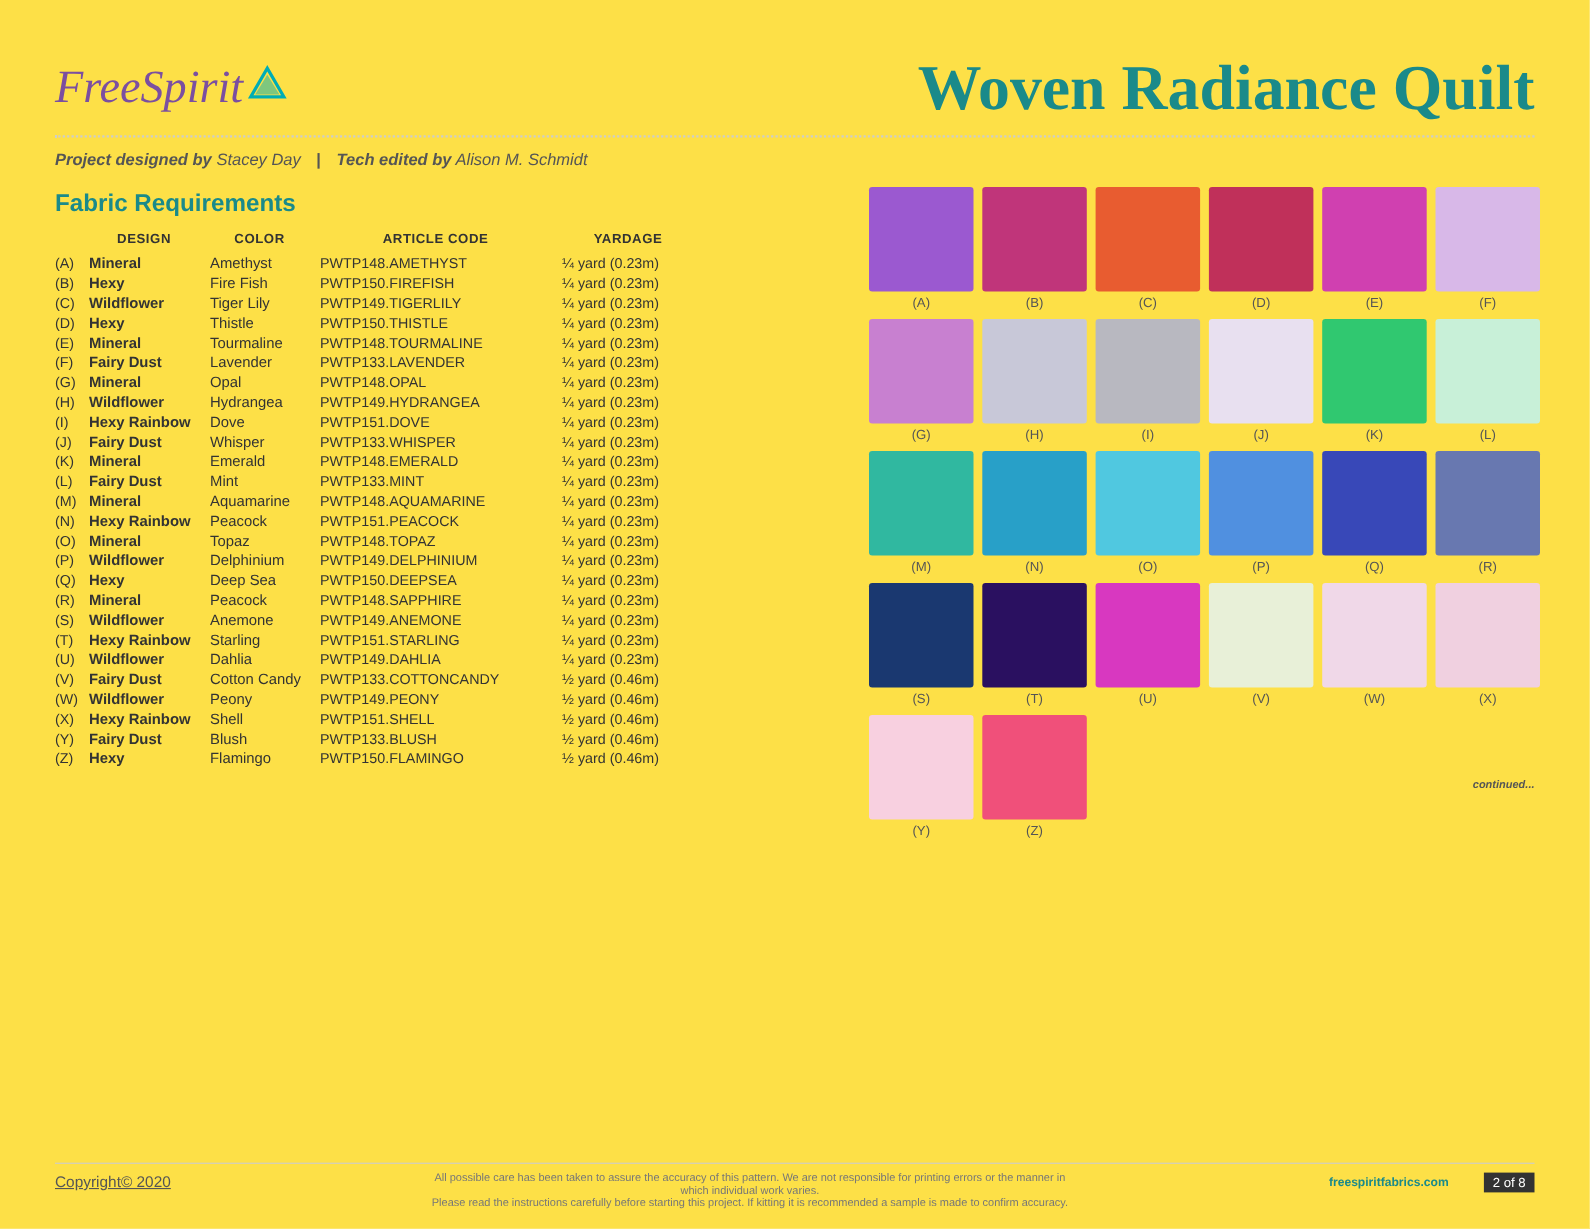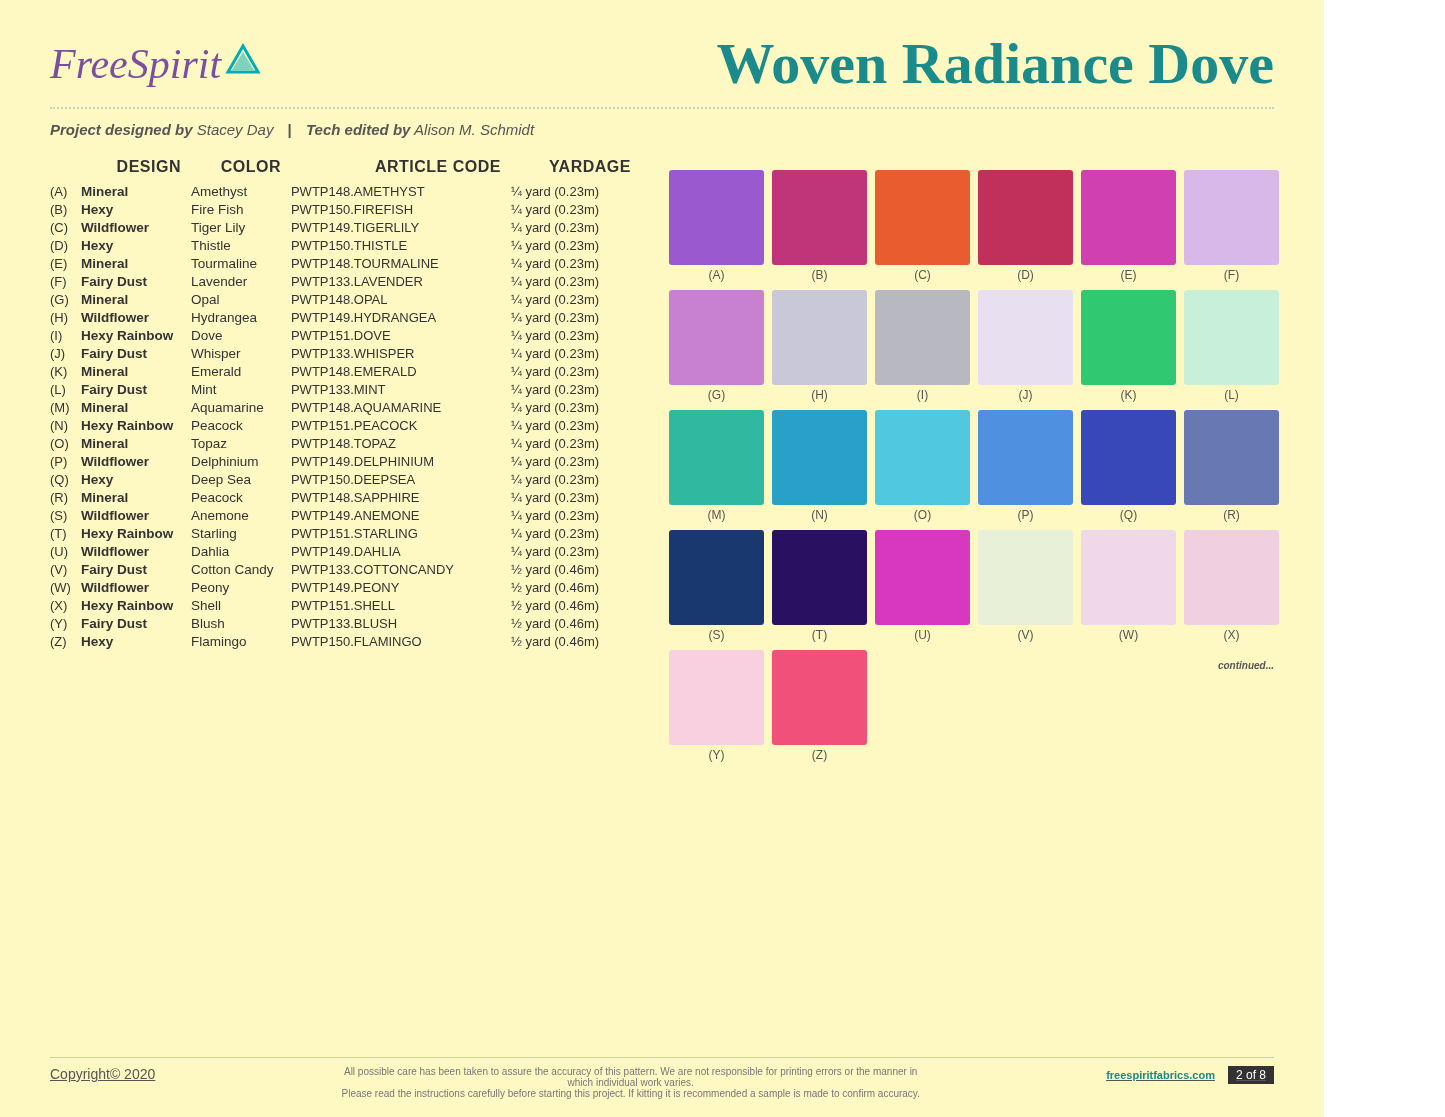--- a/index.html
+++ b/index.html
@@ -5,24 +5,24 @@
     * { margin: 0; padding: 0; box-sizing: border-box; }
     body {
       background: #fff;
       font-family: Arial, sans-serif;
       width: 1445px;
       min-height: 1117px;
       color: #333;
       position: relative;
     }
     .page {
-      width: 1324px;
+      width: 1445px;
       min-height: 1117px;
-      background: #fef9c3;
-      padding: 30px 50px 20px 50px;
+      background: #fde047;
+      padding: 46px 50px 20px 50px;
       position: relative;
     }
     
     .header {
       display: flex;
       align-items: center;
       justify-content: space-between;
       margin-bottom: 10px;
     }
     .logo {
@@ -62,22 +62,22 @@
       color: #1a8a8a;
       margin-bottom: 10px;
     }
     
     .fabric-table {
       font-size: 13.5px;
       border-collapse: collapse;
       margin-bottom: 10px;
     }
     .fabric-table th {
-      text-align: right;
-      font-size: 16px;
+      text-align: center;
+      font-size: 12px;
       font-weight: bold;
       color: #333;
       padding: 2px 10px 6px 0;
       letter-spacing: 0.5px;
       text-transform: uppercase;
     }
     .fabric-table td {
       padding: 1.5px 10px 1.5px 0;
       vertical-align: middle;
       white-space: nowrap;
@@ -147,24 +147,23 @@
     }
     .footer-center {
       font-size: 10px;
       color: #777;
       max-width: 600px;
       text-align: center;
     }
     .footer-right {
       display: flex;
       align-items: center;
-      gap: 13px;
+      gap: 32px;
       font-size: 11px;
       color: #555;
-      text-decoration: underline;
     }
     .footer-right .website {
       color: #1a8a8a;
       font-weight: bold;
     }
     .footer-right .page-num {
       background: #333;
       color: #fff;
       padding: 2px 8px;
       font-size: 12px;
@@ -192,27 +191,28 @@
   <div class="header">
     <div class="logo">
       <span class="logo-text">FreeSpirit</span>
       <span class="logo-mark">
         <svg width="38" height="38" viewBox="0 0 38 38">
           <polygon points="19,4 34,30 4,30" fill="none" stroke="#00adb5" stroke-width="3"></polygon>
           <polygon points="19,10 30,28 8,28" fill="#00adb5" opacity="0.5"></polygon>
         </svg>
       </span>
     </div>
-    <div class="page-title">Woven Radiance Dove</div>
+    <div class="page-title">Woven Radiance Quilt</div>
   </div>
 
   <hr class="divider">
 
   <div class="subtitle"><span>Project designed by</span> <em>Stacey Day</em> <span style="margin:0 10px;font-weight:bold;font-style:normal;">|</span> <span>Tech edited by</span> <em>Alison M. Schmidt</em></div>
 
+  <div class="section-title">Fabric Requirements</div>
 
   <table class="fabric-table">
     <thead>
       <tr>
         <th></th>
         <th>DESIGN</th>
         <th>COLOR</th>
         <th>ARTICLE CODE</th>
         <th>YARDAGE</th>
       </tr>

